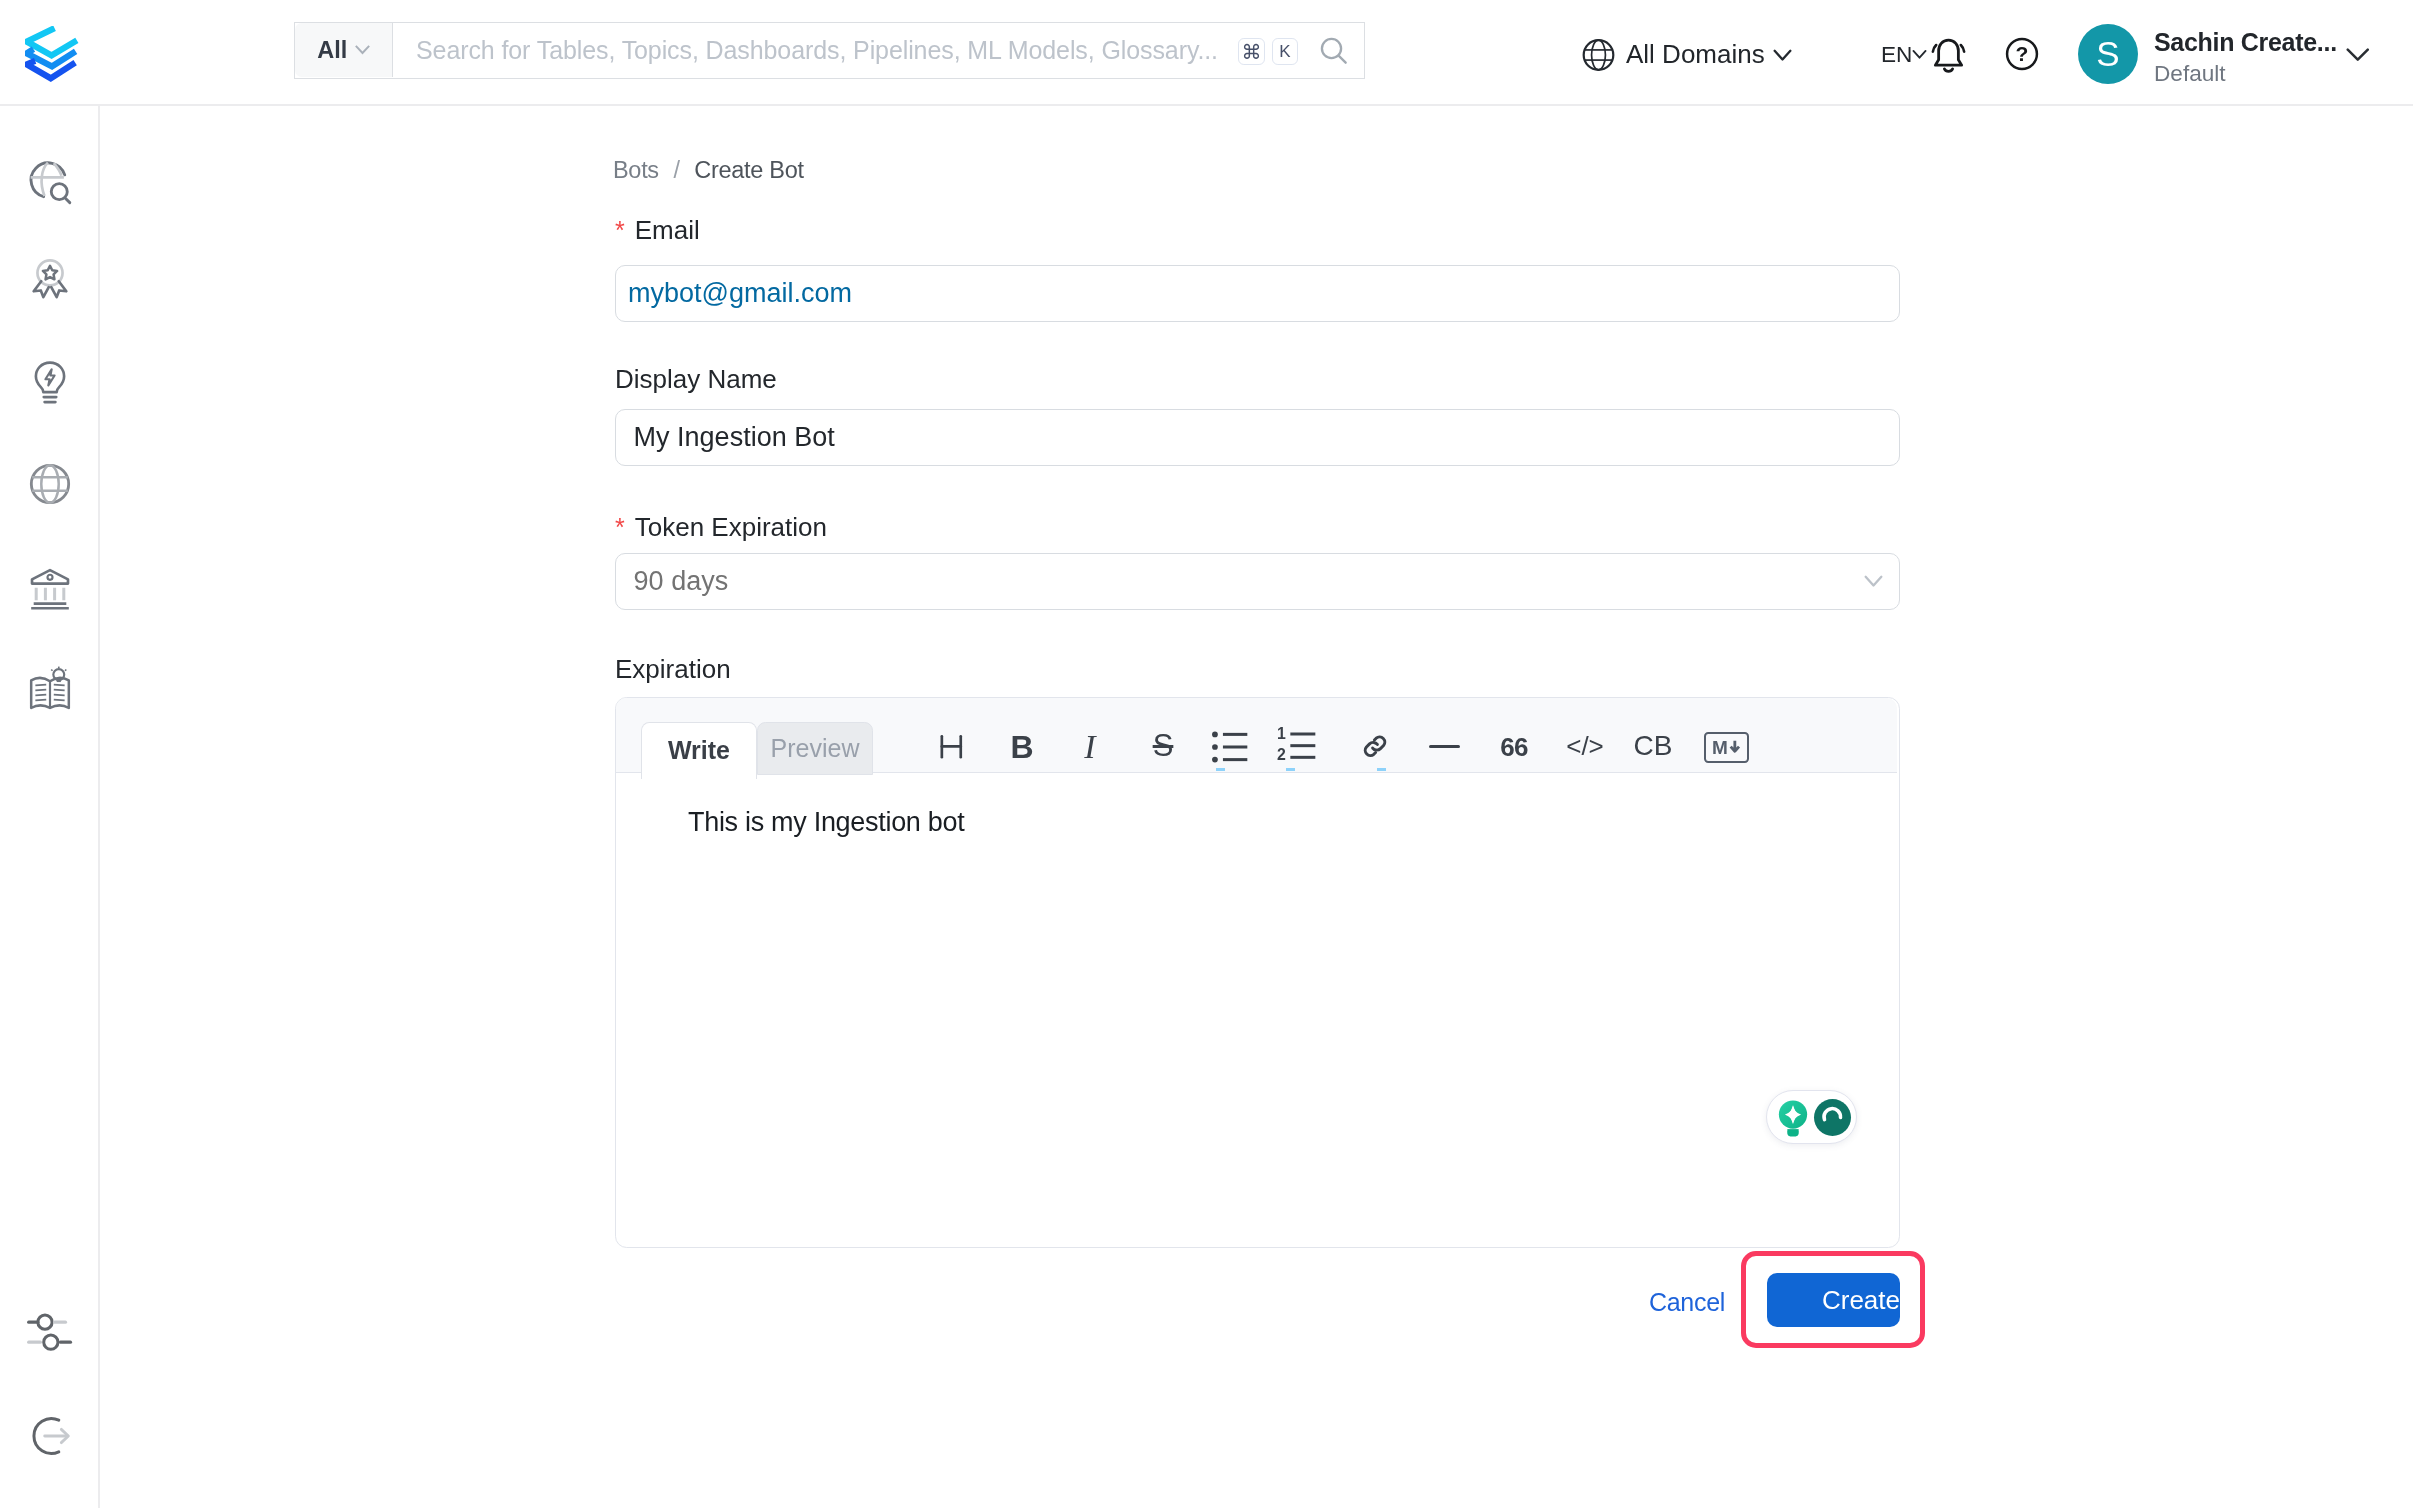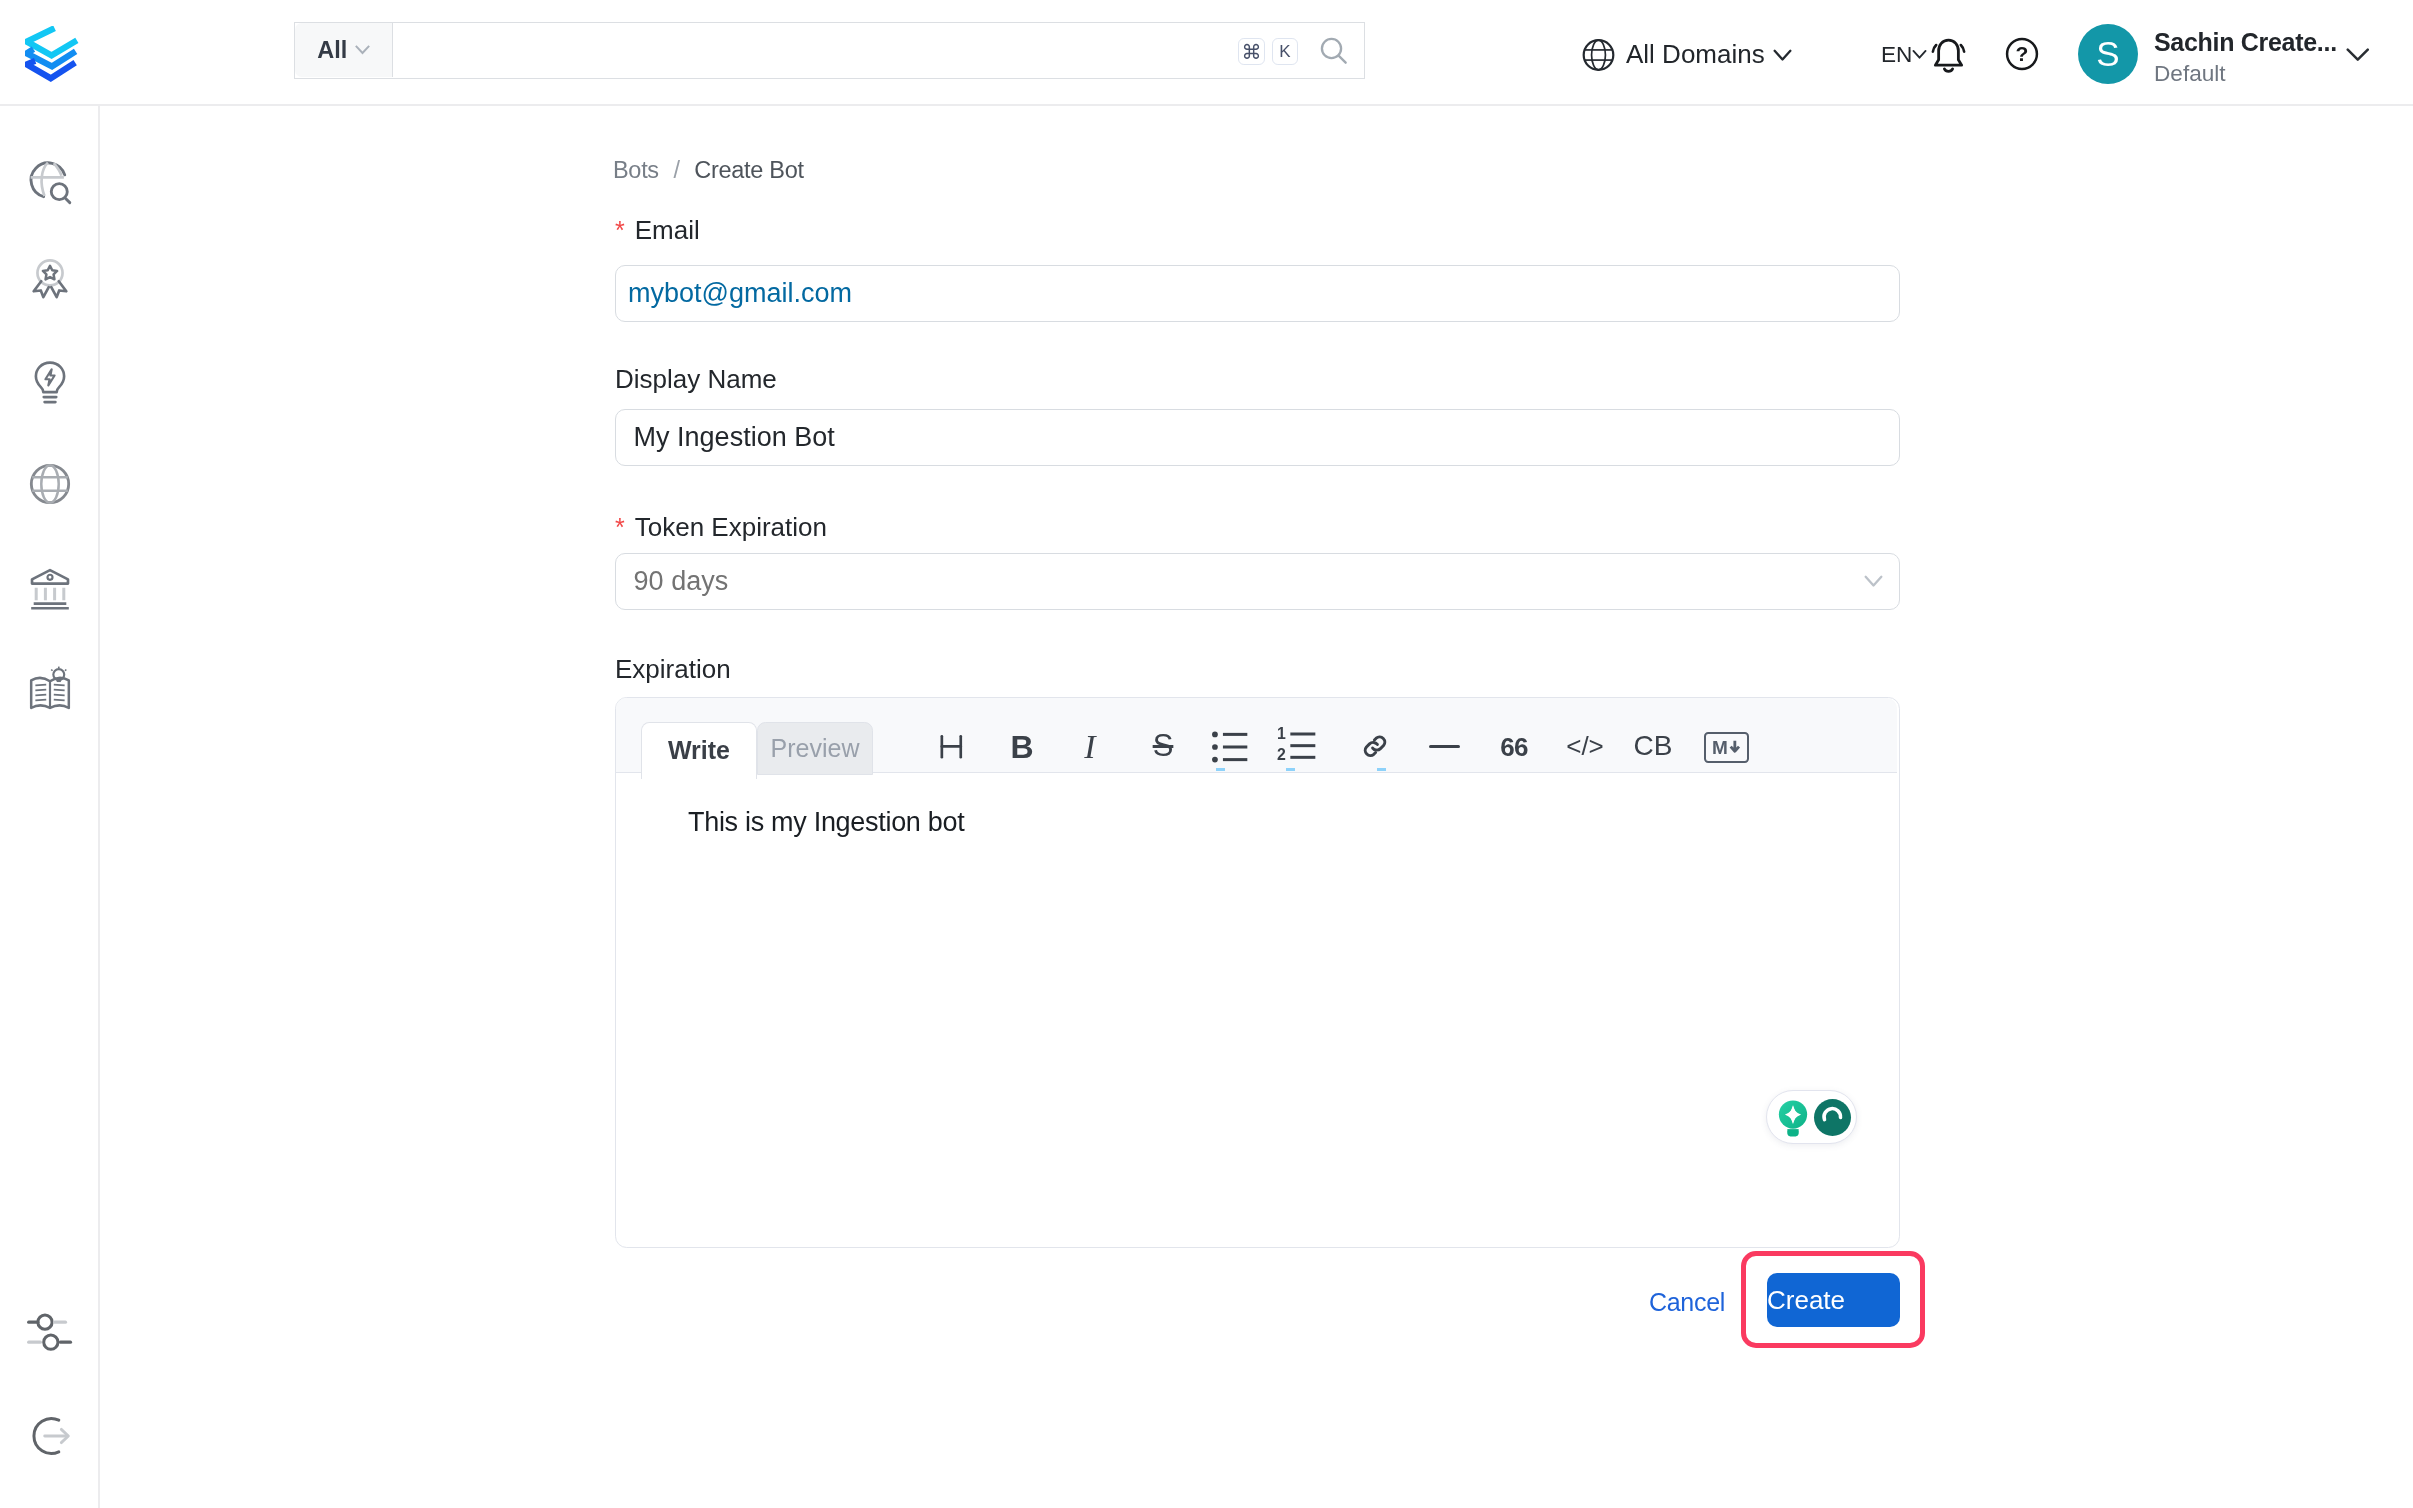--- a/index.html
+++ b/index.html
@@ -21,20 +21,21 @@
     <polyline points="12,41.5 2,45.5 30.5,62 59.5,43.5" fill="none" stroke="#1553ef" stroke-width="7.4"></polyline>
   </svg>
 
   <div class="abs" style="left:294px;top:22px;width:1071px;height:57px;border:1.7px solid #dcdfe3;border-radius:0;background:#fff;">
     <div class="abs" style="left:0;top:0;width:98px;height:54px;background:#f7f8f9;border-right:1.7px solid #dcdfe3;border-radius:6.7px 0 0 6.7px;display:flex;align-items:center;justify-content:center;gap:7.5px;">
       <span class="txt" style="font-size:23.5px;font-weight:600;color:#343b46;">All</span>
       <svg width="15" height="9.2" viewBox="0 0 18 11">
           <polyline points="1,1 9,9.5 17,1" fill="none" stroke="#aab1ba" stroke-width="2.4"></polyline>
         </svg>
     </div>
+    <div class="abs txt" style="left:121px;top:13.4px;font-size:25px;color:#bdc3cb;letter-spacing:-0.1px;">Search for Tables, Topics, Dashboards, Pipelines, ML Models, Glossary...</div>
     <div class="abs" style="left:943px;top:15px;width:27px;height:27px;border:1.7px solid #dfe5f0;border-radius:5.9px;display:flex;align-items:center;justify-content:center;">
       <span style="font-size:20px;color:#475069;">⌘</span>
     </div>
     <div class="abs" style="left:977px;top:15px;width:26px;height:27px;border:1.7px solid #dfe5f0;border-radius:5.9px;display:flex;align-items:center;justify-content:center;">
       <span style="font-size:17px;color:#475069;">K</span>
     </div>
     <svg class="abs" style="left:1024px;top:12.6px;" width="30" height="30" viewBox="0 0 36 36">
       <circle cx="15" cy="15" r="11.5" fill="none" stroke="#a2aab2" stroke-width="2.8"></circle>
       <line x1="23.5" y1="23.5" x2="32" y2="32" stroke="#a2aab2" stroke-width="2.8" stroke-linecap="round"></line>
     </svg>
@@ -244,18 +245,18 @@
       <path d="M26 11 C27.5 18 29.5 20 36 23 C29.5 26 27.5 28 26 35 C24.5 28 22.5 26 16 23 C22.5 20 24.5 18 26 11 Z" fill="#fff"></path>
     </svg>
     <div class="abs" style="left:1198px;top:401px;width:37px;height:37px;border-radius:50%;background:#0e7566;"></div>
     <svg class="abs" style="left:1198px;top:401px;" width="37" height="37" viewBox="0 0 44 44">
       <path d="M12.5 24.5 A 9.8 9.8 0 1 1 31.5 22" fill="none" stroke="#fff" stroke-width="4.2" stroke-linecap="round"></path>
     </svg>
   </div>
 
   <div class="abs txt" style="left:1649px;top:1288px;font-size:25px;letter-spacing:-0.3px;color:#1e63da;">Cancel</div>
   <div class="abs" style="left:1741px;top:1251px;width:184px;height:97px;border:5px solid #fa3a60;border-radius:15px;"></div>
-  <div class="abs" style="left:1767px;top:1273px;width:133px;height:54px;background:#1066d4;border-radius:10px;display:flex;align-items:center;justify-content:flex-start;">
+  <div class="abs" style="left:1767px;top:1273px;width:133px;height:54px;background:#1066d4;border-radius:10px;display:flex;align-items:center;justify-content:flex-end;">
     <span class="txt" style="font-size:26px;color:#fff;">Create</span>
   </div>
 
 </div>
 
 
 </body></html>

